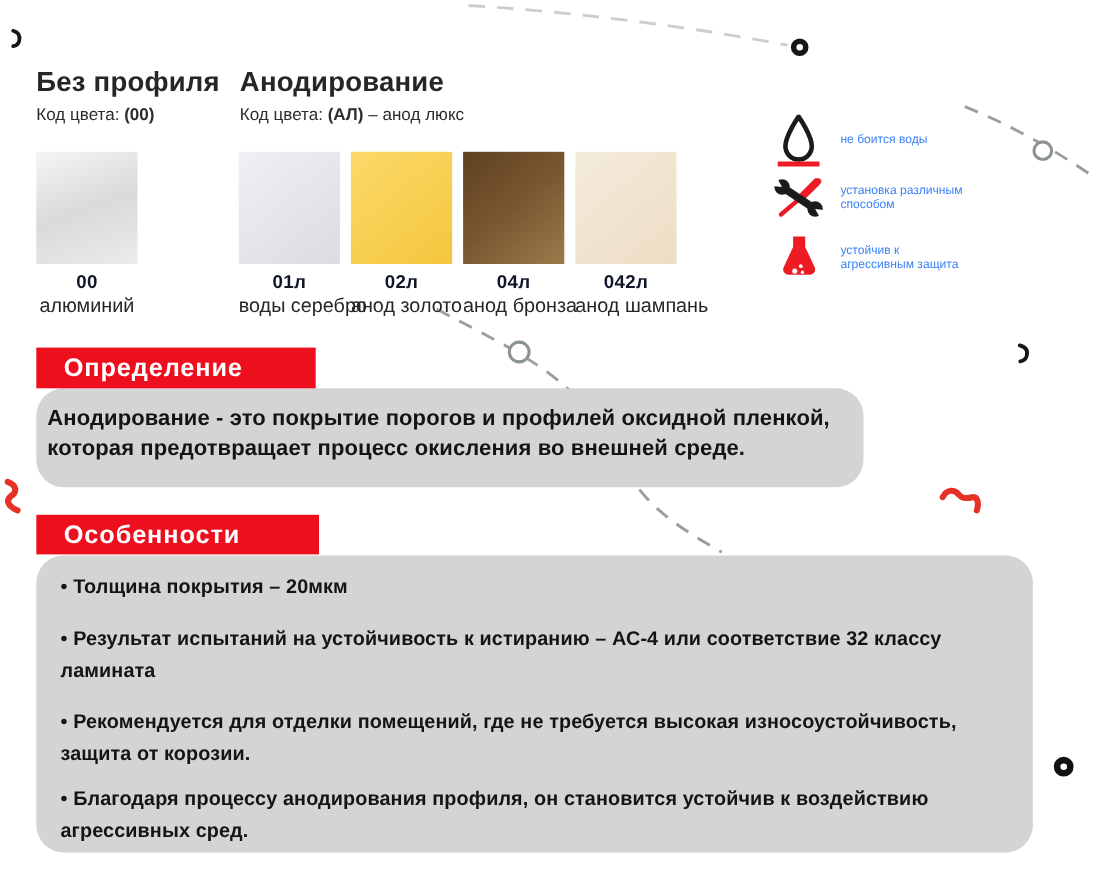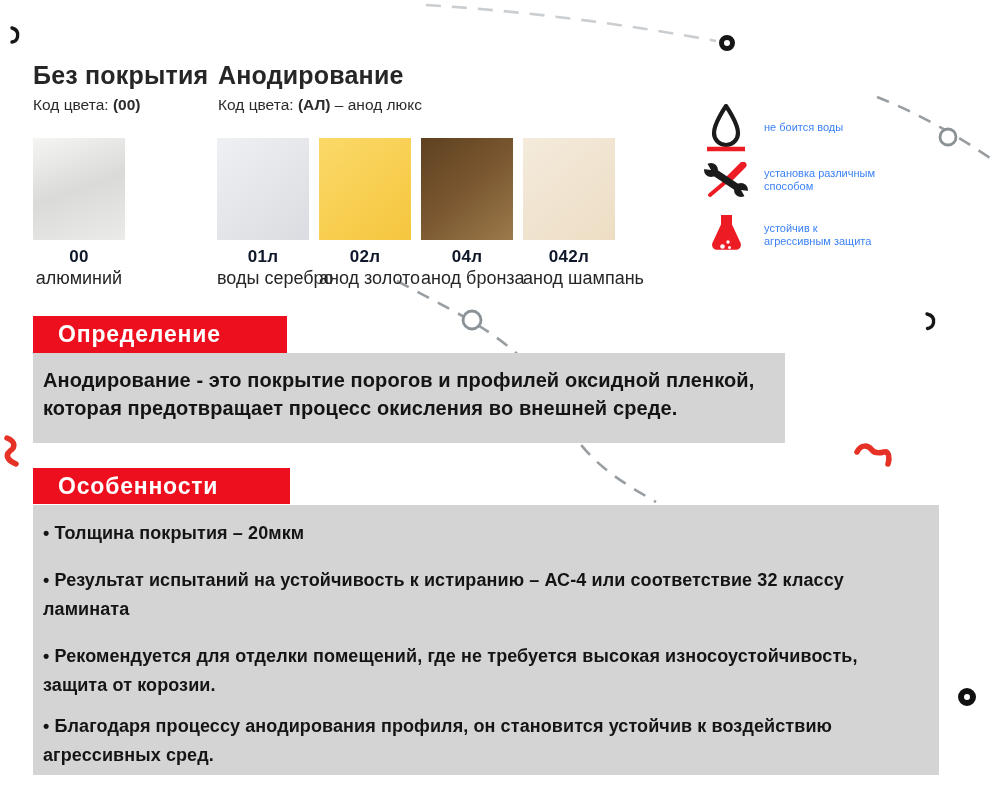--- a/index.html
+++ b/index.html
@@ -25,26 +25,26 @@
   .benefit-row{position:absolute;z-index:1;left:703px;display:flex;align-items:center;gap:15px;width:290px;}
   .benefit-icon{width:46px;flex:0 0 auto;display:flex;justify-content:center;}
   .benefit-label{font-size:11px;line-height:1.2;font-weight:500;color:#3b82f6;white-space:pre-line;}
 
   .banner{position:absolute;z-index:2;background:var(--banner-red,#ee0f1e);color:#fff;
     font-size:23px;font-weight:700;letter-spacing:.8px;display:flex;align-items:center;
     padding-left:25px;box-sizing:border-box;}
   #banner-def{left:33px;top:316px;width:254px;height:37px;}
   #banner-feat{left:33px;top:468px;width:257px;height:36px;}
 
-  .graybox{position:absolute;z-index:1;background:var(--gray-box,#d4d4d4);color:#141414;box-sizing:border-box;}
+  .graybox{position:absolute;z-index:1;background:var(--gray-box,#d4d4d4);color:#141414;box-sizing:border-box;border-radius:25px;}
   #def-box{left:33px;top:353px;width:752px;height:90px;padding:13px 10px 0 10px;
     font-size:20px;font-weight:700;line-height:28px;letter-spacing:.1px;white-space:pre-line;}
   #feat-box{left:33px;top:505px;width:906px;height:270px;padding:2px 16px 0 10px;
     font-size:18px;font-weight:600;}
-  #feat-box p{margin:0;white-space:pre-line;line-height:29px;letter-spacing:.1px;}
+  #feat-box p{margin:12px;white-space:pre-line;line-height:29px;letter-spacing:.1px;}
   #feat-box p:nth-of-type(1){margin-top:12px;}
   #feat-box p:nth-of-type(2){margin-top:18px;}
   #feat-box p:nth-of-type(3){margin-top:18px;}
   #feat-box p:nth-of-type(4){margin-top:12px;}
 </style>
 </head>
 <body>
 
 <div id="page">
 
@@ -55,21 +55,21 @@
     <path d="M877,97 Q935,120 993,160" fill="none" stroke="#989ea1" stroke-width="2.6" stroke-dasharray="13 10"></path>
     <circle cx="948" cy="137" r="8" fill="#ffffff" stroke="#8b9296" stroke-width="2.8"></circle>
     <path d="M397,281 C470,320 530,345 562,415 C585,462 622,482 656,502" fill="none" stroke="#989ea1" stroke-width="2.6" stroke-dasharray="13 10"></path>
     <circle cx="472" cy="320" r="9" fill="#ffffff" stroke="#8b9296" stroke-width="2.8"></circle>
     <path d="M927,314 q8,2 6.5,9 q-1,4.5 -6,5.5" fill="none" stroke="#161616" stroke-width="3.4" stroke-linecap="round"></path>
     <circle cx="967" cy="697" r="6" fill="none" stroke="#111111" stroke-width="6"></circle>
     <path d="M7,438 C15,441 16,447 10,451 C4,456 9,461 16,464" fill="none" stroke="var(--doodle-red,#e63226)" stroke-width="5.5" stroke-linecap="round"></path>
     <path d="M857,452 C861,444 868,445 872,450 C875,454 880,453 884,452 C889,451 890,458 888,464" fill="none" stroke="var(--doodle-red,#e63226)" stroke-width="5.5" stroke-linecap="round"></path>
   </svg>
 
-  <div class="section-title" style="left:33px;top:63px;">Без покрытия</div>
+  <div class="section-title" style="left:33px;top:63px;">Без профиля</div>
   <div class="section-sub" style="left:33px;top:96px;"><span>Код цвета: </span><b>(00)</b></div>
 
   <div class="section-title" style="left:218px;top:63px;">Анодирование</div>
   <div class="section-sub" style="left:218px;top:96px;"><span>Код цвета: </span><b>(АЛ)</b><span> – анод люкс</span></div>
 
   <div id="nocoat-col">
     <div class="swatch" id="nocoat-swatch" style="background: linear-gradient(160deg, rgb(245, 245, 243), rgb(218, 218, 216), rgb(235, 235, 233));"></div>
     <div class="swatch-code">00</div>
     <div class="swatch-name">алюминий</div>
   </div>

